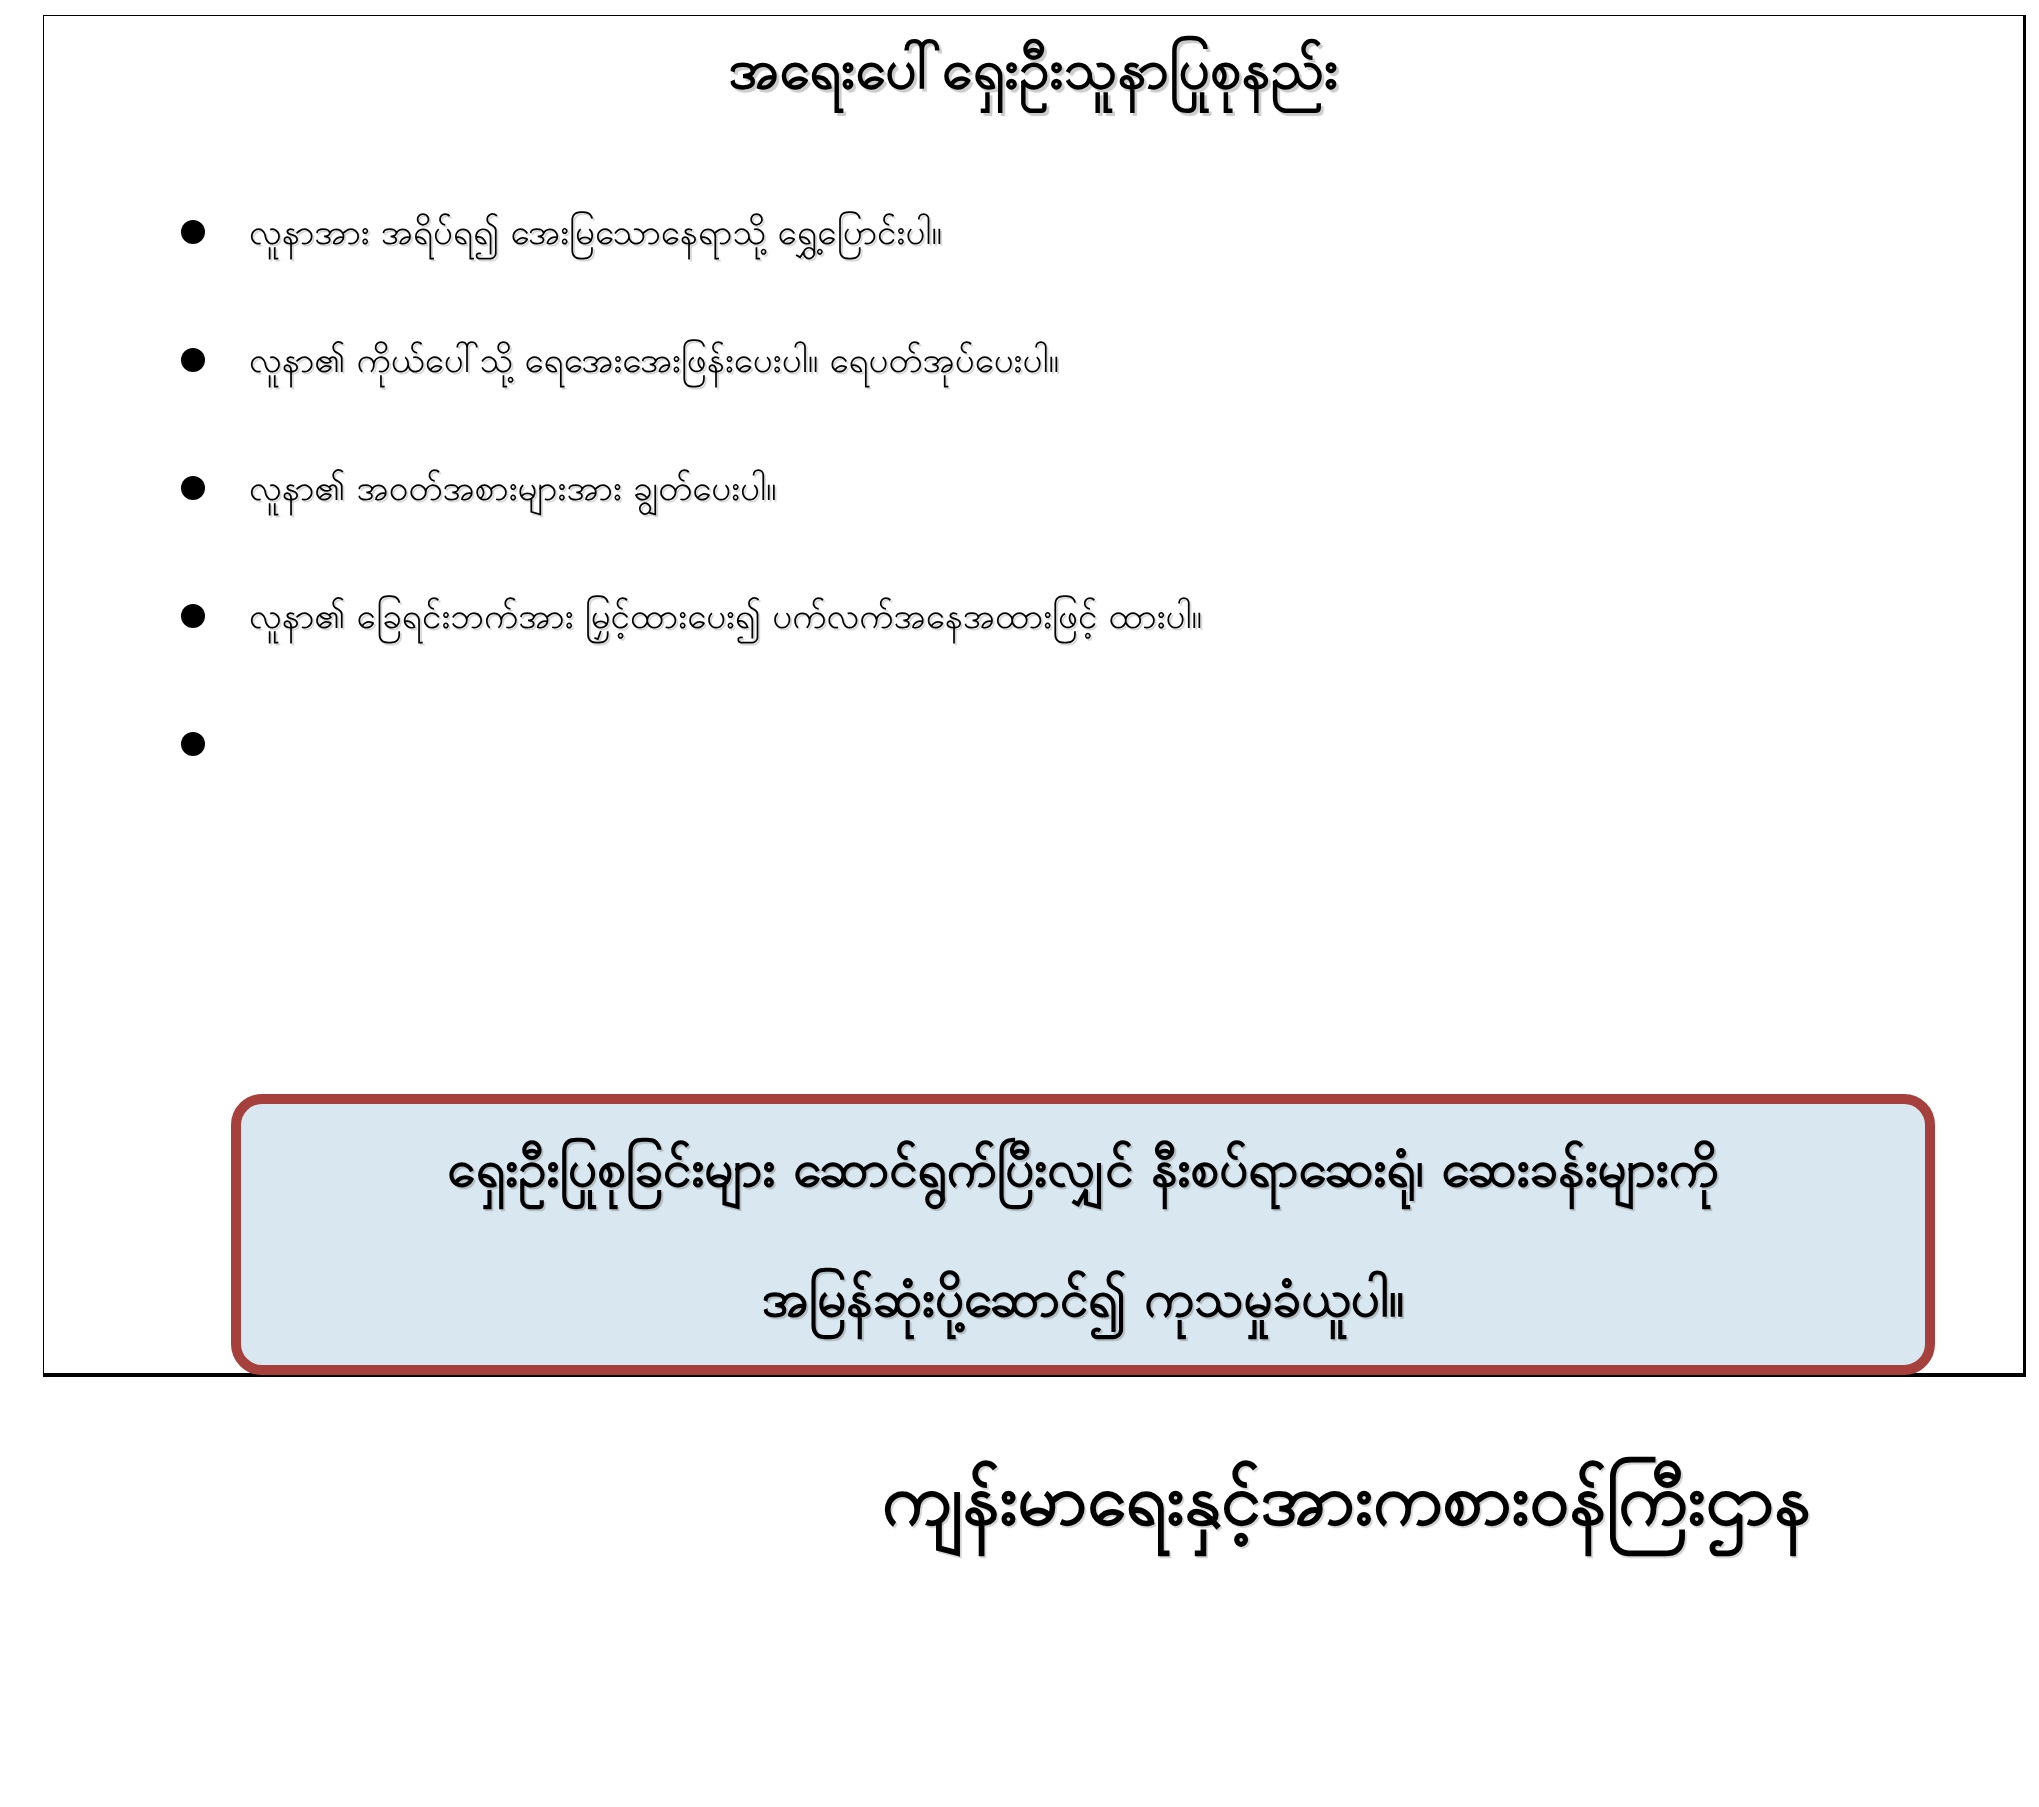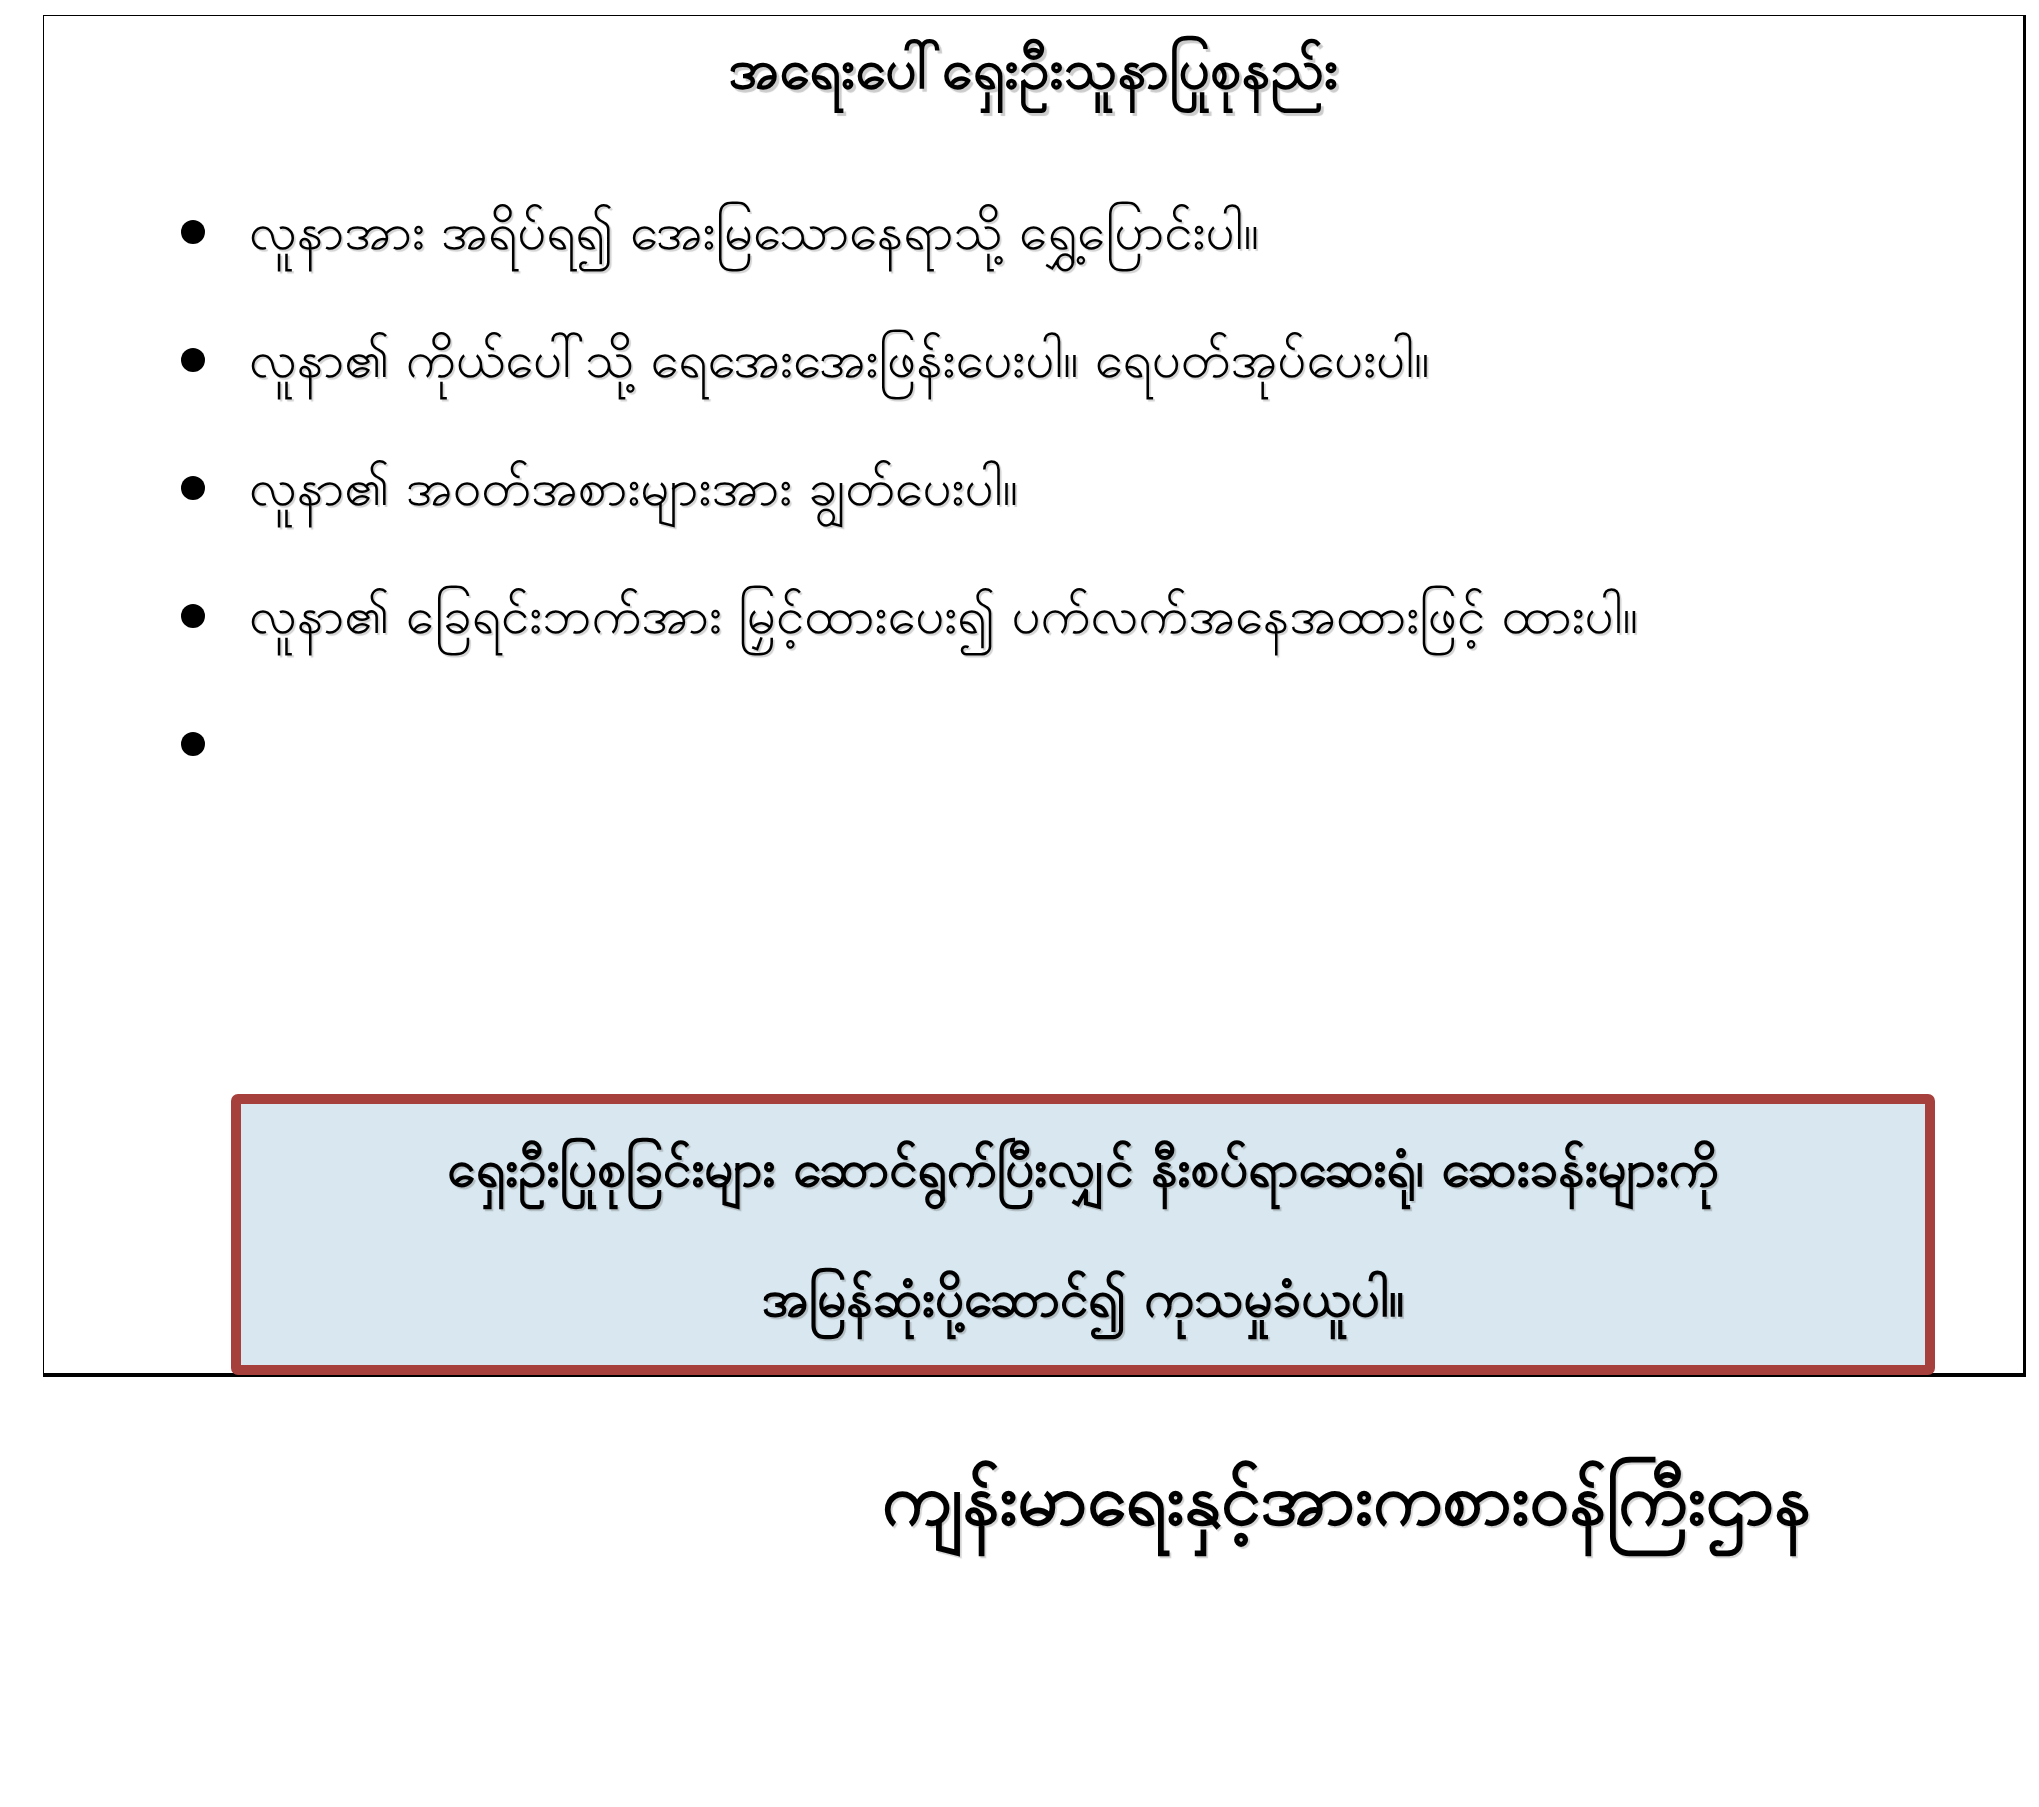--- a/index.html
+++ b/index.html
@@ -49,33 +49,33 @@
   }
   .dot {
     flex: 0 0 auto;
     width: 24px;
     height: 24px;
     border-radius: 50%;
     background: #000000;
     margin: 52px 44px 0 0;
   }
   .btext {
-    font-size: 51px;
+    font-size: 35px;
     line-height: 128px;
     text-shadow: 1.8px 1.8px 0.9px rgba(110,110,110,0.30);
   }
   .callout {
     position: absolute;
     left: 187px;
     top: 1078px;
     width: 1704px;
     height: 281px;
     box-sizing: border-box;
     border: 10px solid var(--callout-border, #A6403D);
-    border-radius: 7px;
+    border-radius: 31px;
     background: var(--callout-background, #D9E8F0);
     display: flex;
     flex-direction: column;
     justify-content: center;
     align-items: center;
     text-align: center;
     font-weight: bold;
     font-size: 51px;
     line-height: 130px;
     text-shadow: 1.8px 1.8px 0.9px rgba(90,90,90,0.30);

